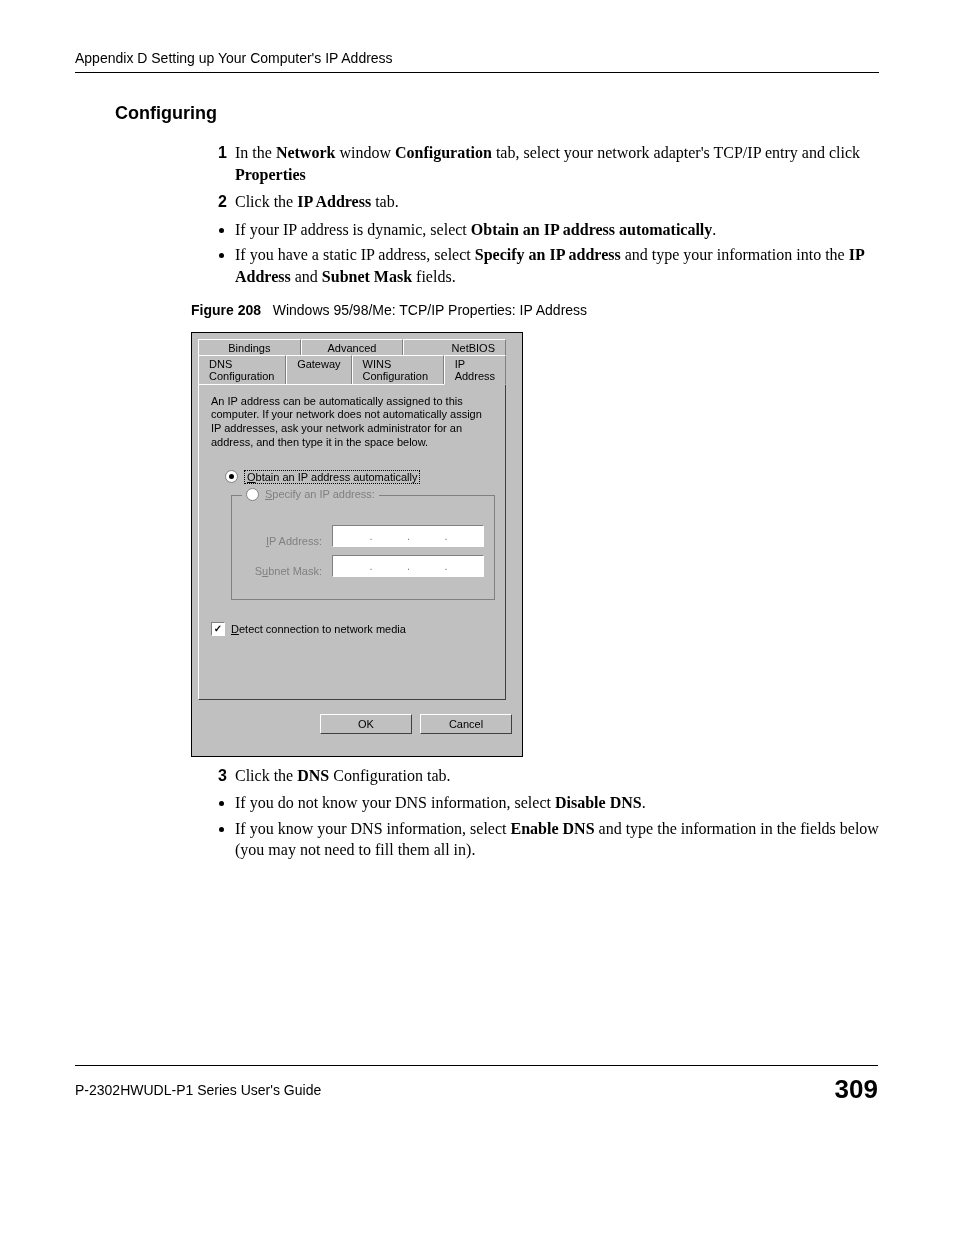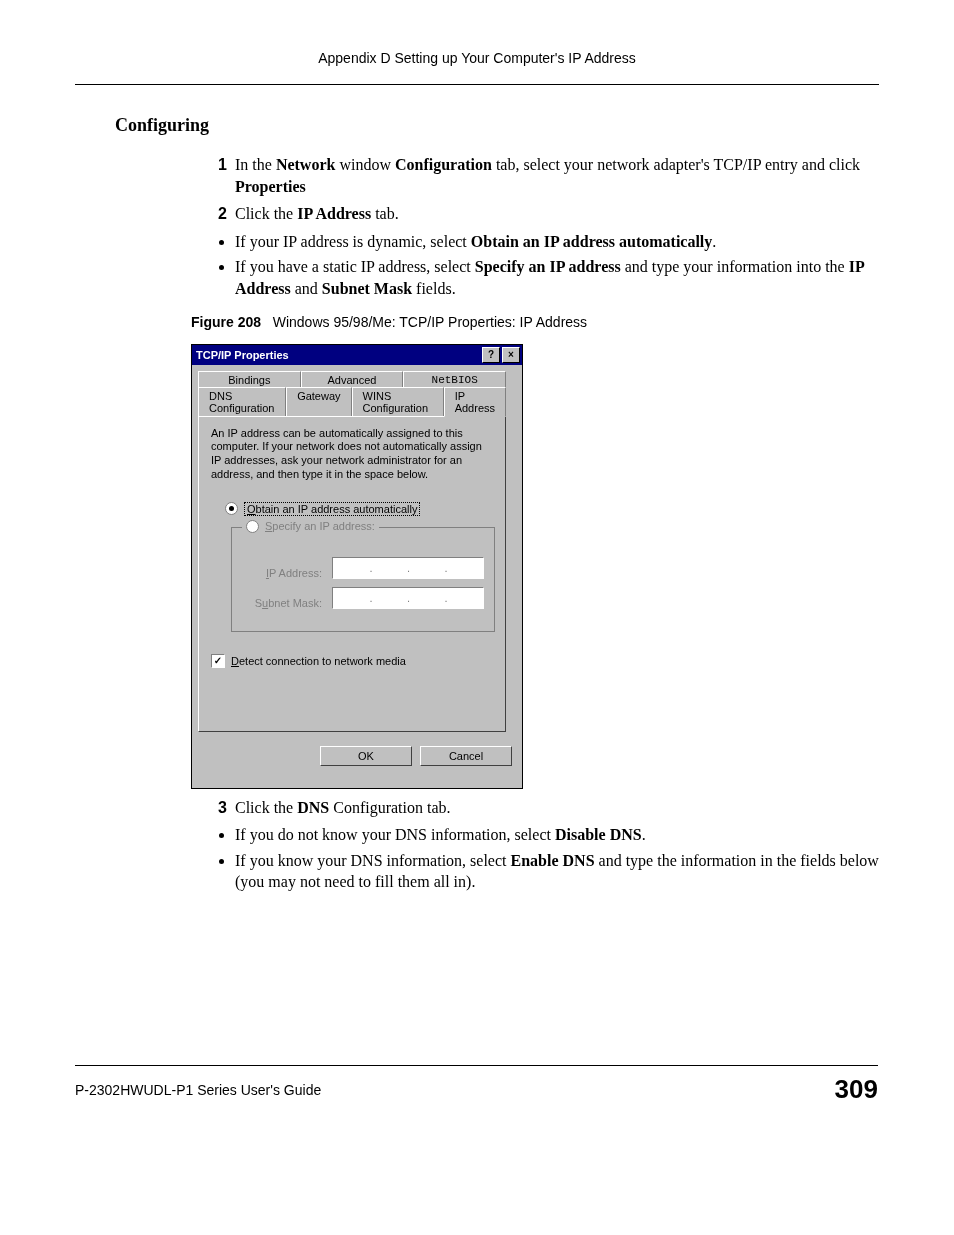--- a/index.html
+++ b/index.html
@@ -11,28 +11,28 @@
     width: 954px;
   }
   .page {
     padding: 50px 75px 40px 75px;
     position: relative;
     min-height: 1145px;
     box-sizing: border-box;
   }
   .header-line {
     border-bottom: 1.5px solid #000;
-    text-align: center;
+    text-align: left;
     font-family: Arial, Helvetica, sans-serif;
     font-size: 14px;
-    padding-bottom: 18px;
+    padding-bottom: 6px;
     margin-bottom: 30px;
   }
   h2 {
-    font-family: Liberation Serif, serif;
+    font-family: Liberation Sans, sans-serif;
     font-size: 18px;
     font-weight: bold;
     margin: 0 0 18px 40px;
   }
   .content {
     margin-left: 130px;
     font-size: 16px;
     line-height: 1.35;
   }
   .numitem {
@@ -208,32 +208,25 @@
       <li><span>If your IP address is dynamic, select </span><b>Obtain an IP address automatically</b><span>.</span></li>
       <li><span>If you have a static IP address, select </span><b>Specify an IP address</b><span> and type your information into the </span><b>IP Address</b><span> and </span><b>Subnet Mask</b><span> fields.</span></li>
     </ul>
   </div>
 
   <div class="fig-caption">
     <b>Figure 208</b>&nbsp;&nbsp;&nbsp;<span>Windows 95/98/Me: TCP/IP Properties: IP Address</span>
   </div>
 
   <div class="dialog">
-    <div class="titlebar">
-      <span>TCP/IP Properties</span>
-      <span class="btns">
-        <span class="winbtn">?</span>
-        <span class="winbtn">×</span>
-      </span>
-    </div>
     <div class="tabs-area">
       <div class="tabrow">
         <div class="tab sep" style="flex:1; text-align:center;">Bindings</div>
         <div class="tab sep" style="flex:1; text-align:center;">Advanced</div>
-        <div class="tab" style="flex:1; text-align:center;font-family:Liberation Mono, monospace;">NetBIOS</div>
+        <div class="tab" style="flex:1; text-align:right;">NetBIOS</div>
       </div>
       <div class="tabrow tabrow2">
         <div class="tab sep">DNS Configuration</div>
         <div class="tab sep">Gateway</div>
         <div class="tab sep">WINS Configuration</div>
         <div class="tab active">IP Address</div>
       </div>
       <div class="tabbody">
         <div class="desc">An IP address can be automatically assigned to this computer. If your network does not automatically assign IP addresses, ask your network administrator for an address, and then type it in the space below.</div>
 

